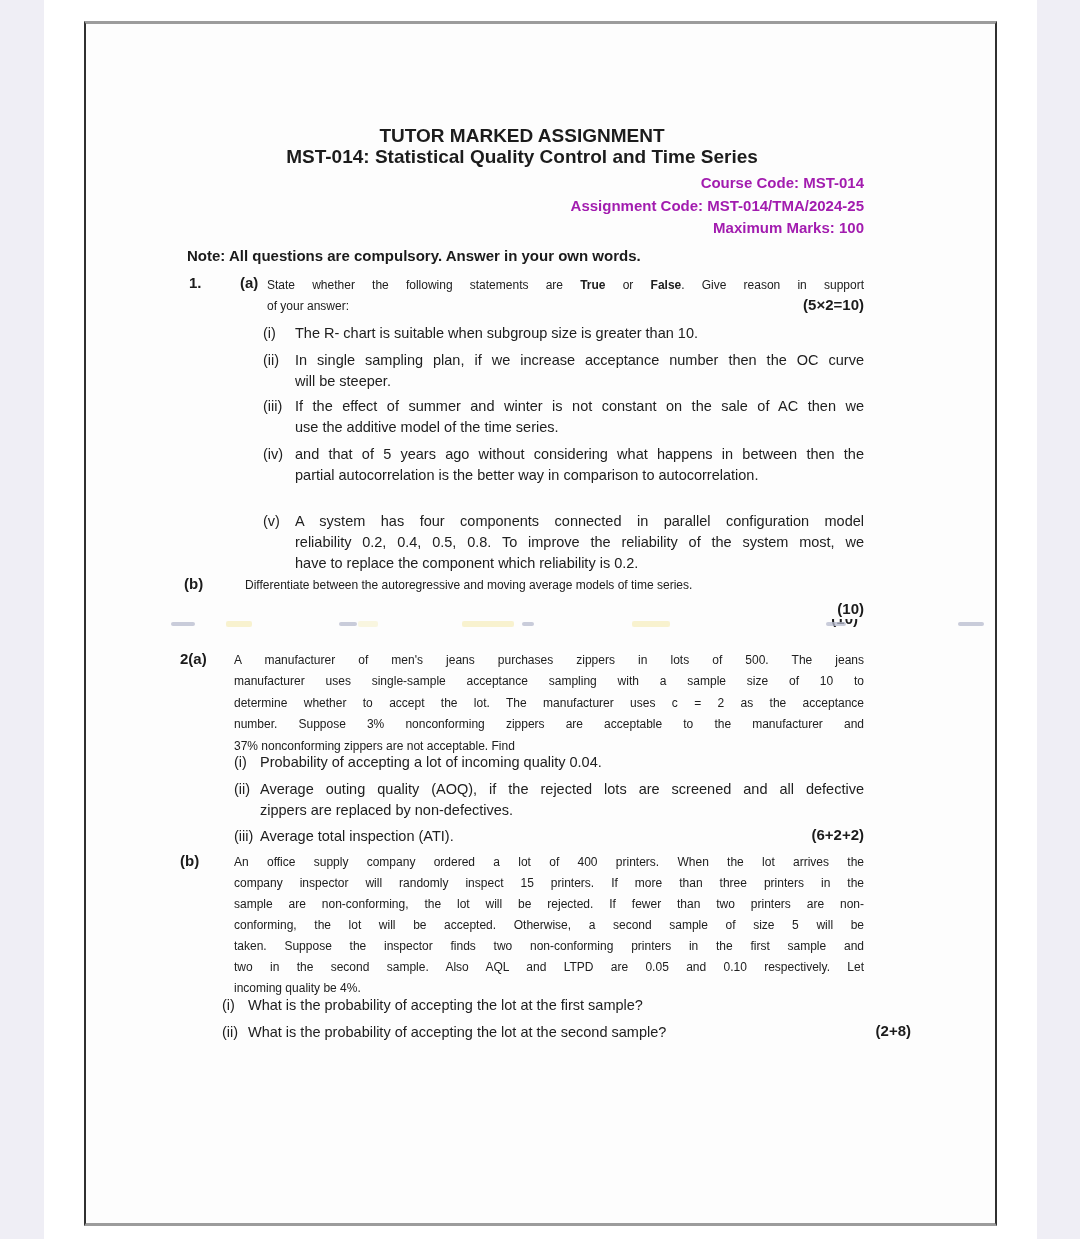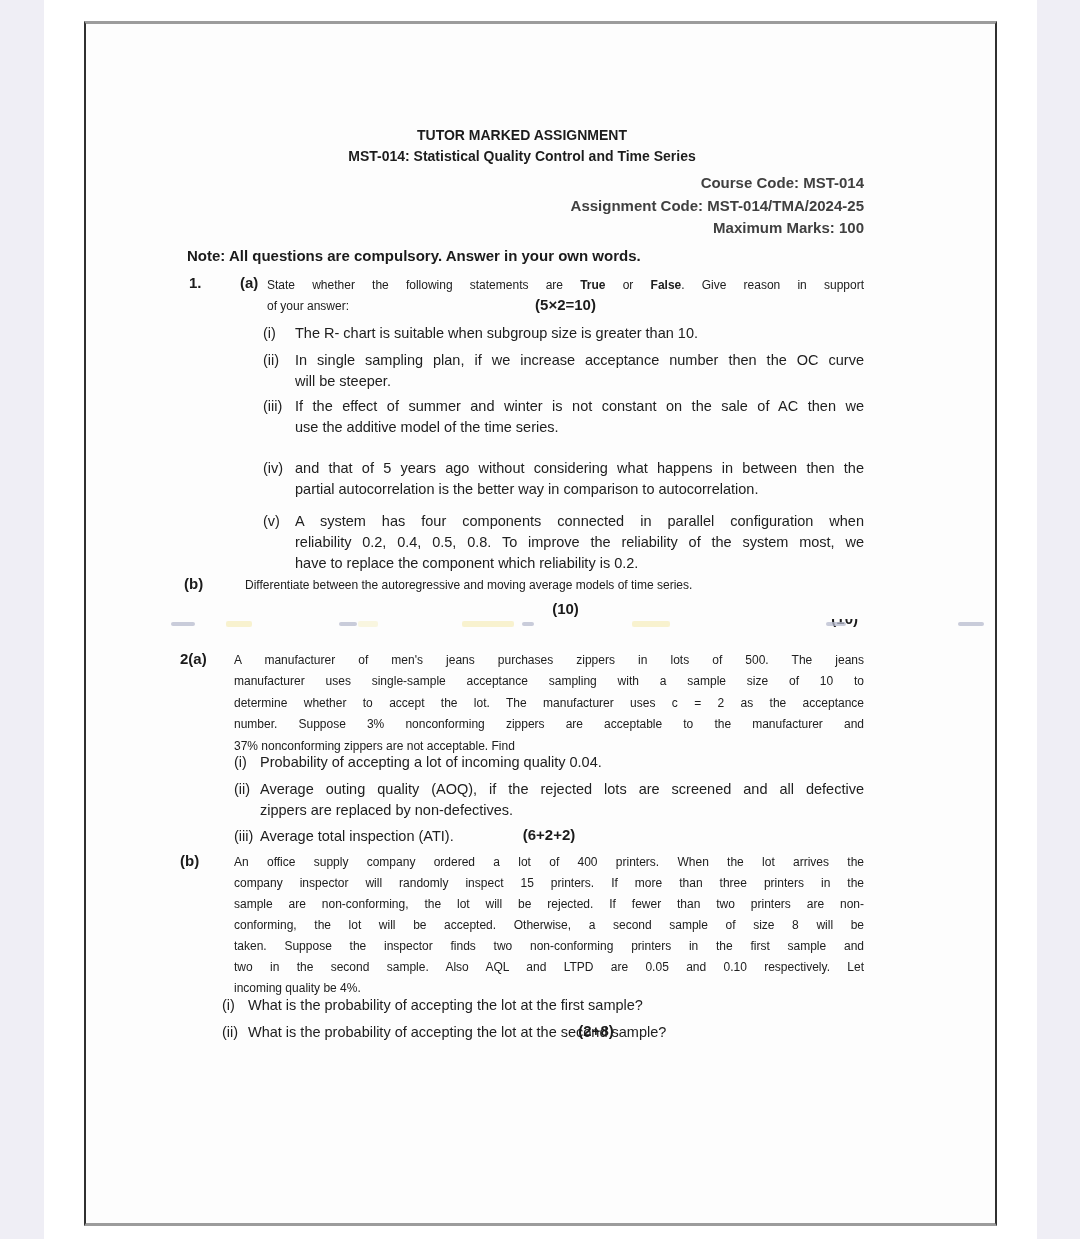--- a/index.html
+++ b/index.html
@@ -16,34 +16,34 @@
   .page{
     position:absolute;left:84px;top:21px;width:909px;height:1199px;
     background:#fdfdfd;
     border-left:2px solid #303030;border-right:2px solid #303030;
     border-top:3px solid #9c9c9c;border-bottom:3px solid #9c9c9c;
     filter:blur(0.25px);
   }
   .b{font-weight:bold;}
 
   .titles{position:absolute;left:0;top:101px;width:872px;text-align:center;
-    font-weight:bold;font-size:14px;line-height:21px;color:#1c1c1c;}
+    font-weight:bold;font-size:19px;line-height:21px;color:#1c1c1c;}
   .hdr-right{position:absolute;left:98px;top:148px;width:680px;text-align:right;
-    font-weight:bold;font-size:15px;color:#404040;}
+    font-weight:bold;font-size:15px;color:#a21caf;}
   .hdr-right div{height:22.5px;line-height:22.5px;}
 
   .note{position:absolute;left:101px;top:223px;font-weight:bold;font-size:15px;color:#1b1b1b;}
 
   .lbl{position:absolute;font-weight:bold;font-size:15px;color:#1b1b1b;}
 
   .para{position:absolute;font-size:12px;line-height:21px;}
   .jline{text-align:justify;text-align-last:justify;}
   .lline{text-align:left;}
 
-  .marks{position:absolute;font-weight:bold;font-size:15px;text-align:center;color:#1b1b1b;}
+  .marks{position:absolute;font-weight:bold;font-size:15px;text-align:right;color:#1b1b1b;}
 
   .item{position:absolute;display:flex;font-size:14.5px;line-height:21px;}
   .rn{flex:0 0 32px;}
   .rn-sm{flex:0 0 26px;}
   .itext{flex:1;min-width:0;}
 
   .q1i{left:177px;width:601px;}
   .q2ai{left:148px;width:630px;}
   .q2bi{left:136px;width:642px;}
 
@@ -102,31 +102,31 @@
         <div class="lline">will be steeper.</div>
       </div>
   </div>
   <div class="item q1i" style="top:372px;">
     <span class="rn">(iii)</span>
     <div class="itext">
         <div class="jline">If the effect of summer and winter is not constant on the sale of AC then we</div>
         <div class="lline">use the additive model of the time series.</div>
       </div>
   </div>
-  <div class="item q1i" style="top:420px;margin-top:14px;">
+  <div class="item q1i" style="top:420px;">
     <span class="rn">(iv)</span>
     <div class="itext">
         <div class="jline">and that of 5 years ago without considering what happens in between then the</div>
         <div class="lline">partial autocorrelation is the better way in comparison to autocorrelation.</div>
       </div>
   </div>
   <div class="item q1i" style="top:487px;">
     <span class="rn">(v)</span>
     <div class="itext">
-        <div class="jline">A system has four components connected in parallel configuration when</div>
+        <div class="jline">A system has four components connected in parallel configuration model</div>
         <div class="jline">reliability 0.2, 0.4, 0.5, 0.8. To improve the reliability of the system most, we</div>
         <div class="lline">have to replace the component which reliability is 0.2.</div>
       </div>
   </div>
 
   <div class="lbl" style="left:98px;top:551px;">(b)</div>
   <div class="para lline" style="left:159px;top:551px;width:619px;">Differentiate between the autoregressive and moving average models of time series.</div>
   <div class="marks" style="left:181px;top:576px;width:597px;">(10)</div>
 
   <div class="clip10">
@@ -170,21 +170,21 @@
         <div class="lline">Average total inspection (ATI).</div>
       </div>
   </div>
   <div class="marks" style="left:148px;top:802px;width:630px;">(6+2+2)</div>
 
   <div class="lbl" style="left:94px;top:828px;">(b)</div>
   <div class="para p-2b">
       <div class="jline">An office supply company ordered a lot of 400 printers. When the lot arrives the</div>
       <div class="jline">company inspector will randomly inspect 15 printers. If more than three printers in the</div>
       <div class="jline">sample are non-conforming, the lot will be rejected. If fewer than two printers are non-</div>
-      <div class="jline">conforming, the lot will be accepted. Otherwise, a second sample of size 8 will be</div>
+      <div class="jline">conforming, the lot will be accepted. Otherwise, a second sample of size 5 will be</div>
       <div class="jline">taken. Suppose the inspector finds two non-conforming printers in the first sample and</div>
       <div class="jline">two in the second sample. Also AQL and LTPD are 0.05 and 0.10 respectively. Let</div>
       <div class="lline">incoming quality be 4%.</div>
     </div>
 
   <div class="item q2bi" style="top:971px;">
     <span class="rn-sm">(i)</span>
     <div class="itext">
         <div class="lline">What is the probability of accepting the lot at the first sample?</div>
       </div>

